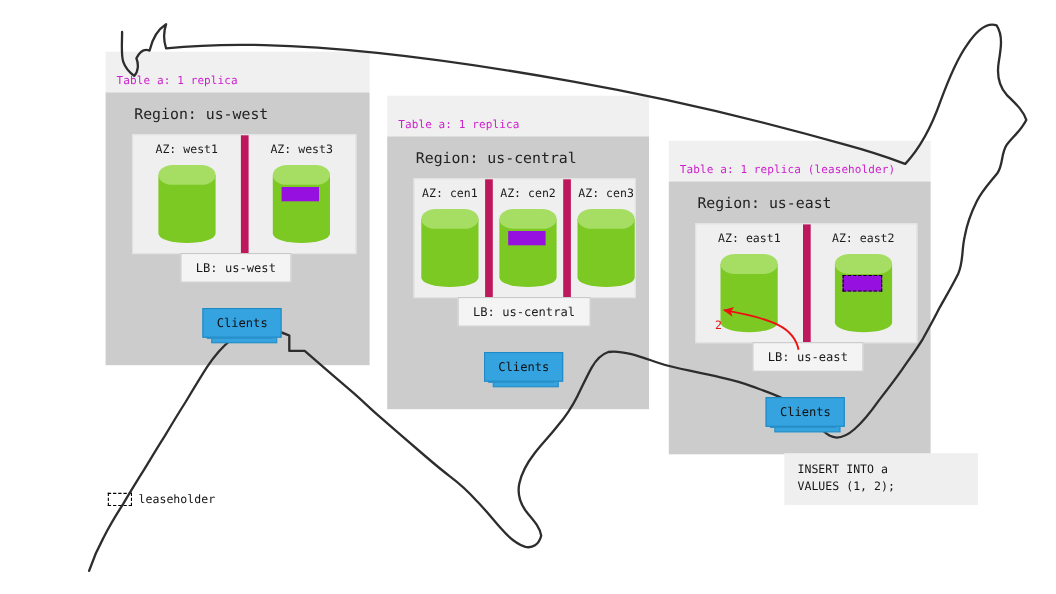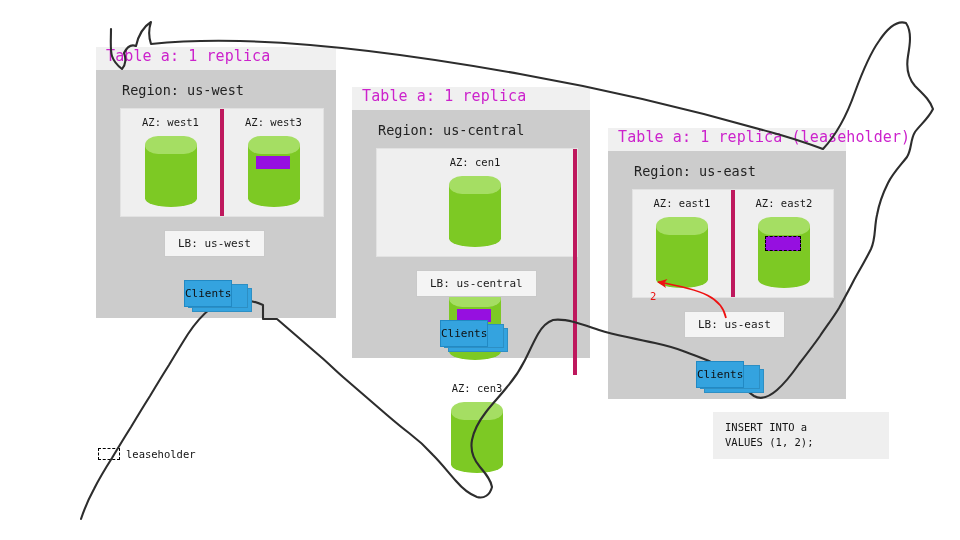--- a/index.html
+++ b/index.html
@@ -24,22 +24,22 @@
     width: 960px; height: 540px;
     pointer-events: none;
   }
 
   
   .region-panel {
     position: absolute;
   }
   .panel-header {
     background: #f0f0f0;
-    padding: 0 10px 5px 10px;
-    font-size: 15px;
+    padding: 21px 10px 5px 10px;
+    font-size: 10px;
     color: #cc22cc;
     letter-spacing: 0.1px;
     white-space: nowrap;
   }
   .panel-body {
     background: #cccccc;
     padding: 8px 12px 14px 24px;
     position: relative;
   }
   .region-title {
@@ -50,21 +50,21 @@
   }
   .az-row {
     display: flex;
     background: #efefef;
     border: 1px solid #e2e2e2;
   }
   .az-cell {
     flex: 1 1 0;
     padding: 7px 6px 14px 6px;
     text-align: center;
-    border-right: 4px solid #be185d;
+    border-right: 7px solid #be185d;
     position: relative;
   }
   .az-cell:last-child { border-right: none; }
   .az-label {
     font-size: 10.5px;
     color: #1a1a1a;
     margin-bottom: 8px;
     white-space: nowrap;
   }
 
@@ -115,21 +115,21 @@
     position: absolute;
     background: #34a3df;
     border: 1px solid #2d8fc4;
   }
   .clients-btn .face {
     position: relative;
     background: #34a3df;
     border: 1px solid #2189c4;
     font-size: 11px;
     color: #101010;
-    padding: 6px 0;
+    padding: 6px 12px;
     text-align: center;
     white-space: nowrap;
     z-index: 3;
   }
 
   
   .sql-box {
     position: absolute;
     background: #efefef;
     font-size: 10.5px;
@@ -279,21 +279,21 @@
       <div class="layer" data-name="clients-stack-layer-3" style="left:8px;top:8px;width:58px;height:22px;"></div>
       <div class="layer" data-name="clients-stack-layer-2" style="left:4px;top:4px;width:58px;height:22px;"></div>
       <div class="face" data-name="clients-button-face-us-west">Clients</div>
     </div>
   </div>
 
   <div class="region-panel" data-name="region-panel-us-central" style="left:352px; top:87px; width:238px;">
     <div class="panel-header" data-name="panel-header-us-central">Table a: 1 replica</div>
     <div class="panel-body" data-name="panel-body-us-central" style="height:226px;">
       <div class="region-title" data-name="region-title-us-central">Region: us-central</div>
-      <div class="az-row" data-name="az-row-us-central" style="height:107px;flex-direction:column;">
+      <div class="az-row" data-name="az-row-us-central" style="height:107px;">
         <div class="az-cell" data-name="az-cell-cen1">
           <div class="az-label" data-name="az-label-cen1">AZ: cen1</div>
           <div class="cyl" data-name="node-cylinder-cen1" style="width:52px;height:72px;">
             <div class="body" data-name="cylinder-body" style="width:52px;height:62px;top:9px;"></div>
             <div class="top" data-name="cylinder-top" style="width:52px;height:18px;"></div>
           </div>
         </div>
         <div class="az-cell" data-name="az-cell-cen2">
           <div class="az-label" data-name="az-label-cen2">AZ: cen2</div>
           <div class="cyl" data-name="node-cylinder-cen2" style="width:52px;height:72px;">

